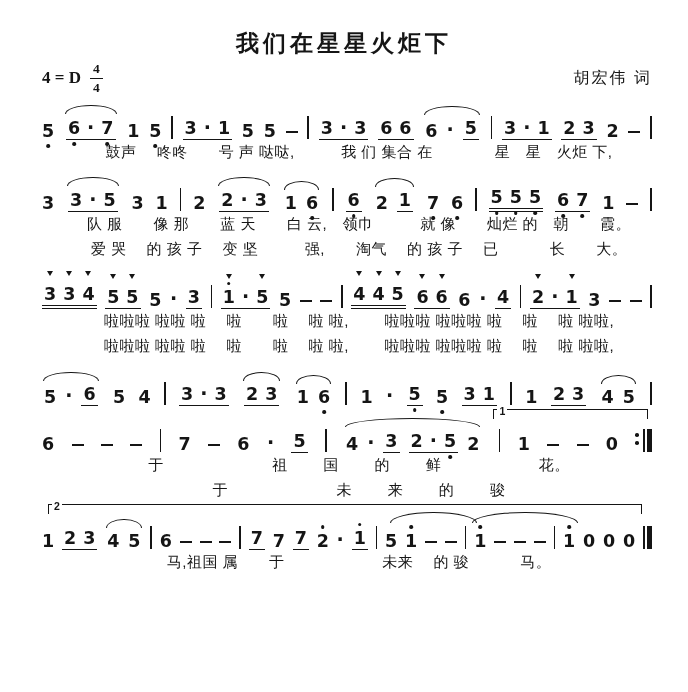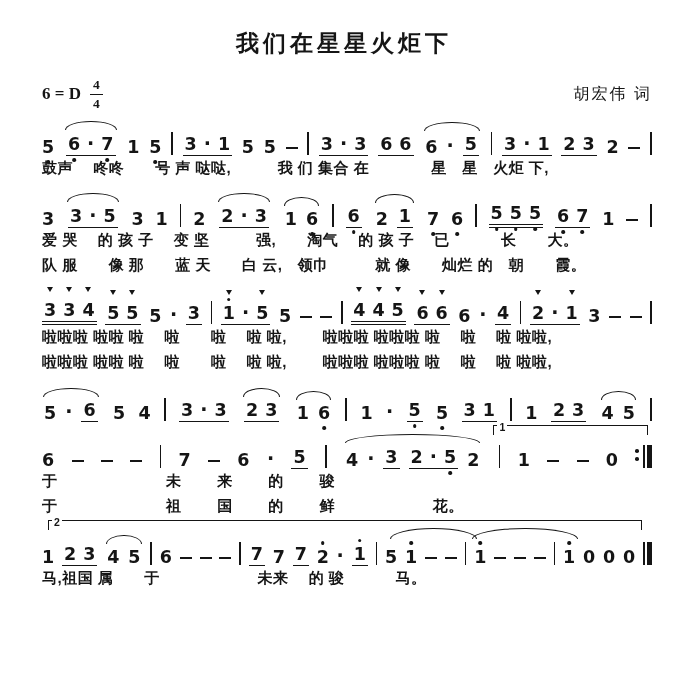--- a/index.html
+++ b/index.html
@@ -1,21 +1,21 @@
 <!DOCTYPE html>
 <html><head>
 <meta charset="utf-8">
 <style>
   html,body{margin:0;padding:0;background:#fff;}
   body{width:688px;height:692px;overflow:hidden;color:#151515;
        font-family:"Liberation Sans","DejaVu Sans",sans-serif;}
   .page{padding:8px 12px 0 12px;}
 
   .title{text-align:center;font-size:23px;font-weight:600;letter-spacing:4px;
-         margin:20px 0 20px 0;font-family:Liberation Mono, monospace;}
+         margin:20px 0 4px 0;font-family:Liberation Mono, monospace;}
 
   .meta{display:flex;justify-content:space-between;align-items:center;
         padding:0 24px 0 30px;height:30px;margin-bottom:0;}
   .keysig{display:flex;align-items:center;gap:9px;
           font-family:"Liberation Serif","DejaVu Serif",serif;
           font-size:17px;font-weight:700;}
   .ts{display:inline-flex;flex-direction:column;align-items:center;
       font-size:13.5px;line-height:1;font-weight:700;}
   .ts .tstop{border-bottom:1.5px solid #151515;padding:0 3px 2px 3px;margin-bottom:2px;}
   .ts .tsbot{padding:0 3px;}
@@ -50,38 +50,38 @@
                 border:1.4px solid #151515;border-bottom:none;
                 border-radius:50% 50% 0 0 / 100% 100% 0 0;}
 
   .bar{display:inline-flex;align-items:flex-end;gap:2.6px;height:27px;padding-bottom:1px;}
   .bl{display:block;width:1.7px;height:23px;background:#151515;}
   .bl.thick{width:4.6px;}
   .rdots{display:inline-flex;flex-direction:column;gap:4.6px;margin:0 1.5px 7px 0;}
   .rdots i{display:block;width:3.6px;height:3.6px;border-radius:50%;background:#151515;}
 
   .lyric{white-space:pre;font-size:15px;line-height:1.6;height:25px;
-         padding-left:30px;letter-spacing:0.5px;font-weight:700;}
+         padding-left:30px;letter-spacing:0.5px;font-weight:400;text-align:center;}
 
   .ending{position:absolute;height:9px;border-top:1.6px solid #151515;
           border-left:1.6px solid #151515;border-right:1.6px solid #151515;}
   .elabel{position:absolute;left:3px;top:-4px;font-size:10.5px;font-weight:700;
           line-height:1;background:#fff;padding:0 2px;}
   .tie{position:absolute;height:10px;border:1.4px solid #151515;border-bottom:none;
        border-radius:50% 50% 0 0 / 100% 100% 0 0;}
 </style>
 </head>
 <body>
 
 <div class="page">
   <h1 class="title">我们在星星火炬下</h1>
 
   <div class="meta">
     <div class="keysig">
-      <span>6 = D</span>
+      <span>4 = D</span>
       <span class="ts">
         <span class="tstop">4</span>
         <span class="tsbot">4</span>
       </span>
     </div>
     <div class="credit">胡宏伟 词</div>
   </div>
 
   <div id="music">
       <div class="system">
@@ -313,22 +313,22 @@
           <span class="tok">
             <span class="digit">1</span>
           </span>
           <span class="tok">
             <span class="dash"></span>
           </span>
           <span class="bar">
             <span class="bl"></span>
           </span>
         </div>
+        <div class="lyric">队 服　　像 那　　蓝 天　　白 云,　领巾　　　就 像　　灿烂 的　朝　　霞。</div>
         <div class="lyric">爱 哭　 的 孩 子　 变 坚　　　强,　　淘气　 的 孩 子　 已　　　 长　　大。</div>
-        <div class="lyric">队 服　　像 那　　蓝 天　　白 云,　领巾　　　就 像　　灿烂 的　朝　　霞。</div>
       </div>
       <div class="system">
         <div class="notes">
           <span class="ug dbl">
             <span class="tok">
               <span class="accent"></span>
               <span class="digit">3</span>
             </span>
             <span class="tok">
               <span class="accent"></span>
@@ -649,22 +649,22 @@
           </span>
           <span class="bar">
             <span class="rdots">
               <i></i>
               <i></i>
             </span>
             <span class="bl"></span>
             <span class="bl thick"></span>
           </span>
         </div>
+        <div class="lyric">于　　　　　　　祖　　 国　　 的　　 鲜　　　　　　 花。</div>
         <div class="lyric">于　　　　　　　未　　 来　　 的　　 骏</div>
-        <div class="lyric">于　　　　　　　祖　　 国　　 的　　 鲜　　　　　　 花。</div>
       </div>
       <div class="system">
         <div class="notes">
           <div class="ending" style="left: 1%; width: 97%; top: -19px;">
             <span class="elabel">2</span>
           </div>
           <div class="tie" style="left: 57%; width: 14%; top: -11px;"></div>
           <div class="tie" style="left: 70.5%; width: 17%; top: -11px;"></div>
           <span class="tok">
             <span class="digit">1</span>

